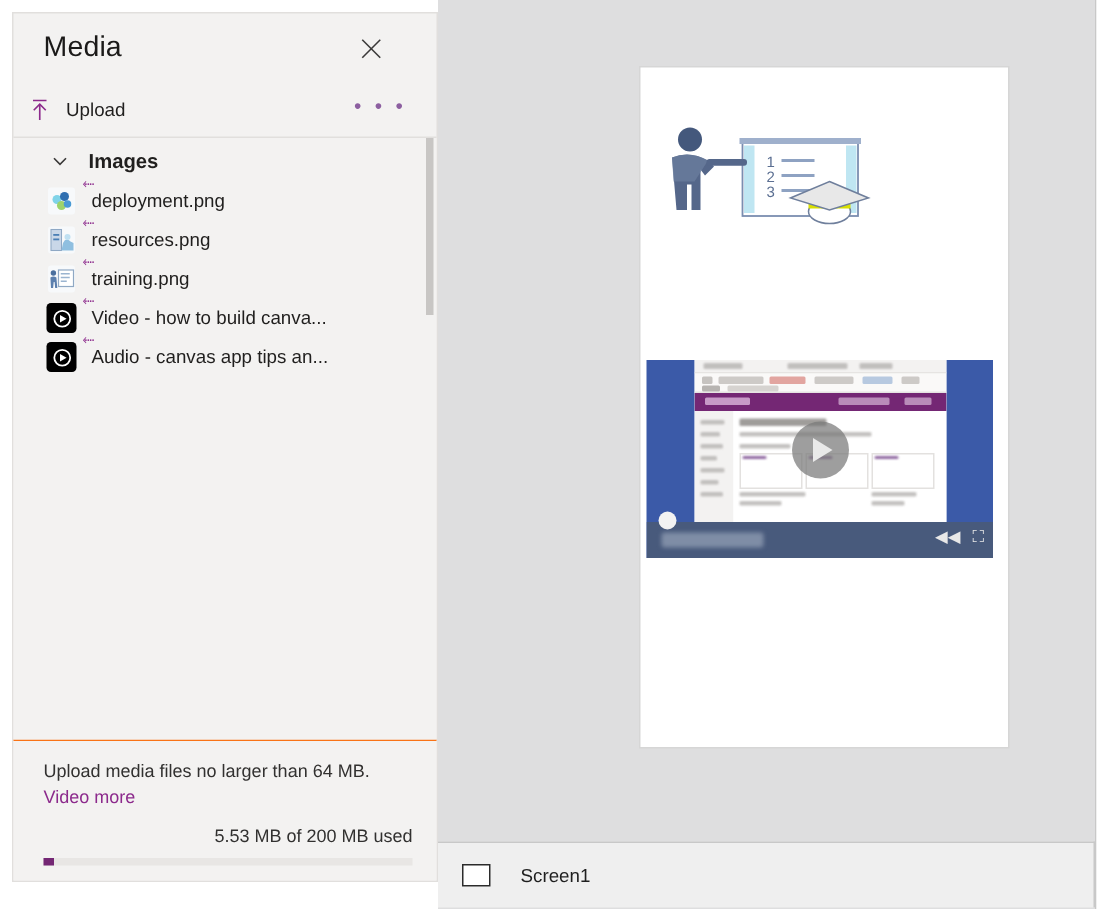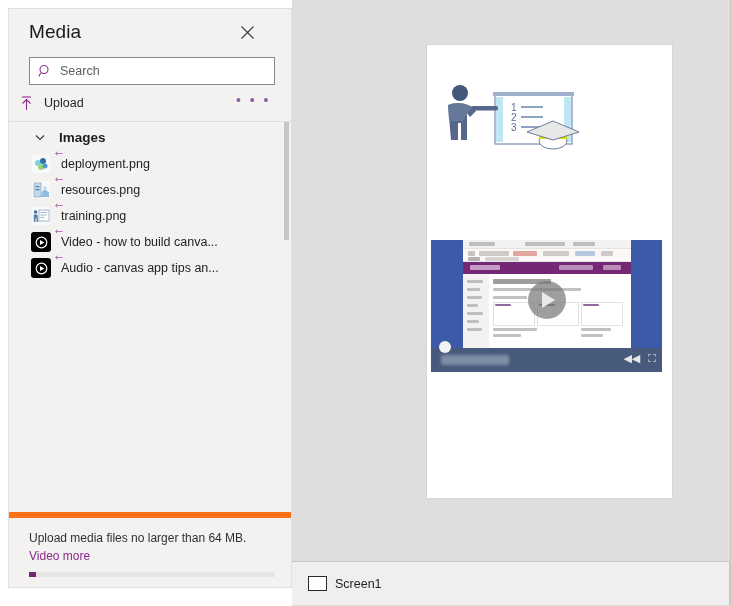--- a/index.html
+++ b/index.html
@@ -135,21 +135,21 @@
     width:438px;
     height:44px;
     background:#efefef;
     border-top:1px solid #c8c8c8;
     border-right:1px solid #c8c8c8;
     box-sizing:border-box;
     display:flex;
     align-items:center;
   }
   .screen-tab {
-    display:flex; align-items:center; gap:8px;
+    display:flex; align-items:center; gap:20px;
     padding-left:16px; height:100%;
     font-size:12.5px; color:#1f1f1f;
   }
   .screen-tab-box {
     width:17px; height:13px; border:1.6px solid #2b2b2b; background:#ffffff;
   }
 
   
   .panel {
     position:absolute;
@@ -239,21 +239,21 @@
     position:absolute; right:1px; top:0; width:6px; height:100%;
     background:transparent;
   }
   .scrollbar-thumb {
     position:absolute; right:1px; top:0px; width:5px; height:118px;
     background:#c8c6c4;
   }
 
   .panel-footer {
     flex: none;
-    border-top:6px solid #f97316;
+    border-top:1px solid #f97316;
     padding: 12px 16px 10px 20px;
     background:#f3f2f1;
   }
   .foot-text { font-size:12px; color:#323130; line-height:16px; }
   .learn-more { font-size:12px; color:#8c2a8c; cursor:pointer; display:inline-block; }
   .usage-text { font-size:12px; color:#323130; text-align:right; margin-top:10px; }
   .usage-track {
     margin-top:8px; height:5px; background:#e8e6e4; position:relative;
   }
   .usage-fill {
@@ -369,29 +369,20 @@
     <div class="panel-header">
       <div class="panel-title">Media</div>
       <div class="close-btn">
         <svg width="15" height="15" viewBox="0 0 15 15">
           <line x1="1.5" y1="1.5" x2="13.5" y2="13.5" stroke="#3b3a39" stroke-width="1.1"></line>
           <line x1="13.5" y1="1.5" x2="1.5" y2="13.5" stroke="#3b3a39" stroke-width="1.1"></line>
         </svg>
       </div>
     </div>
 
-    <div class="search-row">
-      <div class="search-box">
-        <svg width="14" height="14" viewBox="0 0 14 14">
-          <circle cx="6" cy="5.5" r="4" fill="none" stroke="#8c2a8c" stroke-width="1.1"></circle>
-          <line x1="2.7" y1="9" x2="0.8" y2="12.6" stroke="#8c2a8c" stroke-width="1.1"></line>
-        </svg>
-        <span class="search-text">Search</span>
-      </div>
-    </div>
 
     <div class="toolbar-row">
       <div class="upload-btn">
         <svg width="15" height="16" viewBox="0 0 15 16">
           <line x1="3" y1="2" x2="12" y2="2" stroke="#8c2a8c" stroke-width="1.1"></line>
           <line x1="7.5" y1="4.5" x2="7.5" y2="15" stroke="#8c2a8c" stroke-width="1.1"></line>
           <polyline points="3.5,8.5 7.5,4.5 11.5,8.5" fill="none" stroke="#8c2a8c" stroke-width="1.1"></polyline>
         </svg>
         <span>Upload</span>
       </div>
@@ -491,19 +482,20 @@
       </div>
 
       <div class="scrollbar-track">
         <div class="scrollbar-thumb"></div>
       </div>
     </div>
 
     <div class="panel-footer">
       <div class="foot-text">Upload media files no larger than 64 MB.</div>
       <a class="learn-more">Video more</a>
+      <div class="usage-text">5.53 MB of 200 MB used</div>
       <div class="usage-track">
         <div class="usage-fill" style="width: 2.8%;"></div>
       </div>
     </div>
 
   </div>
 </div>
 
 </body></html>

